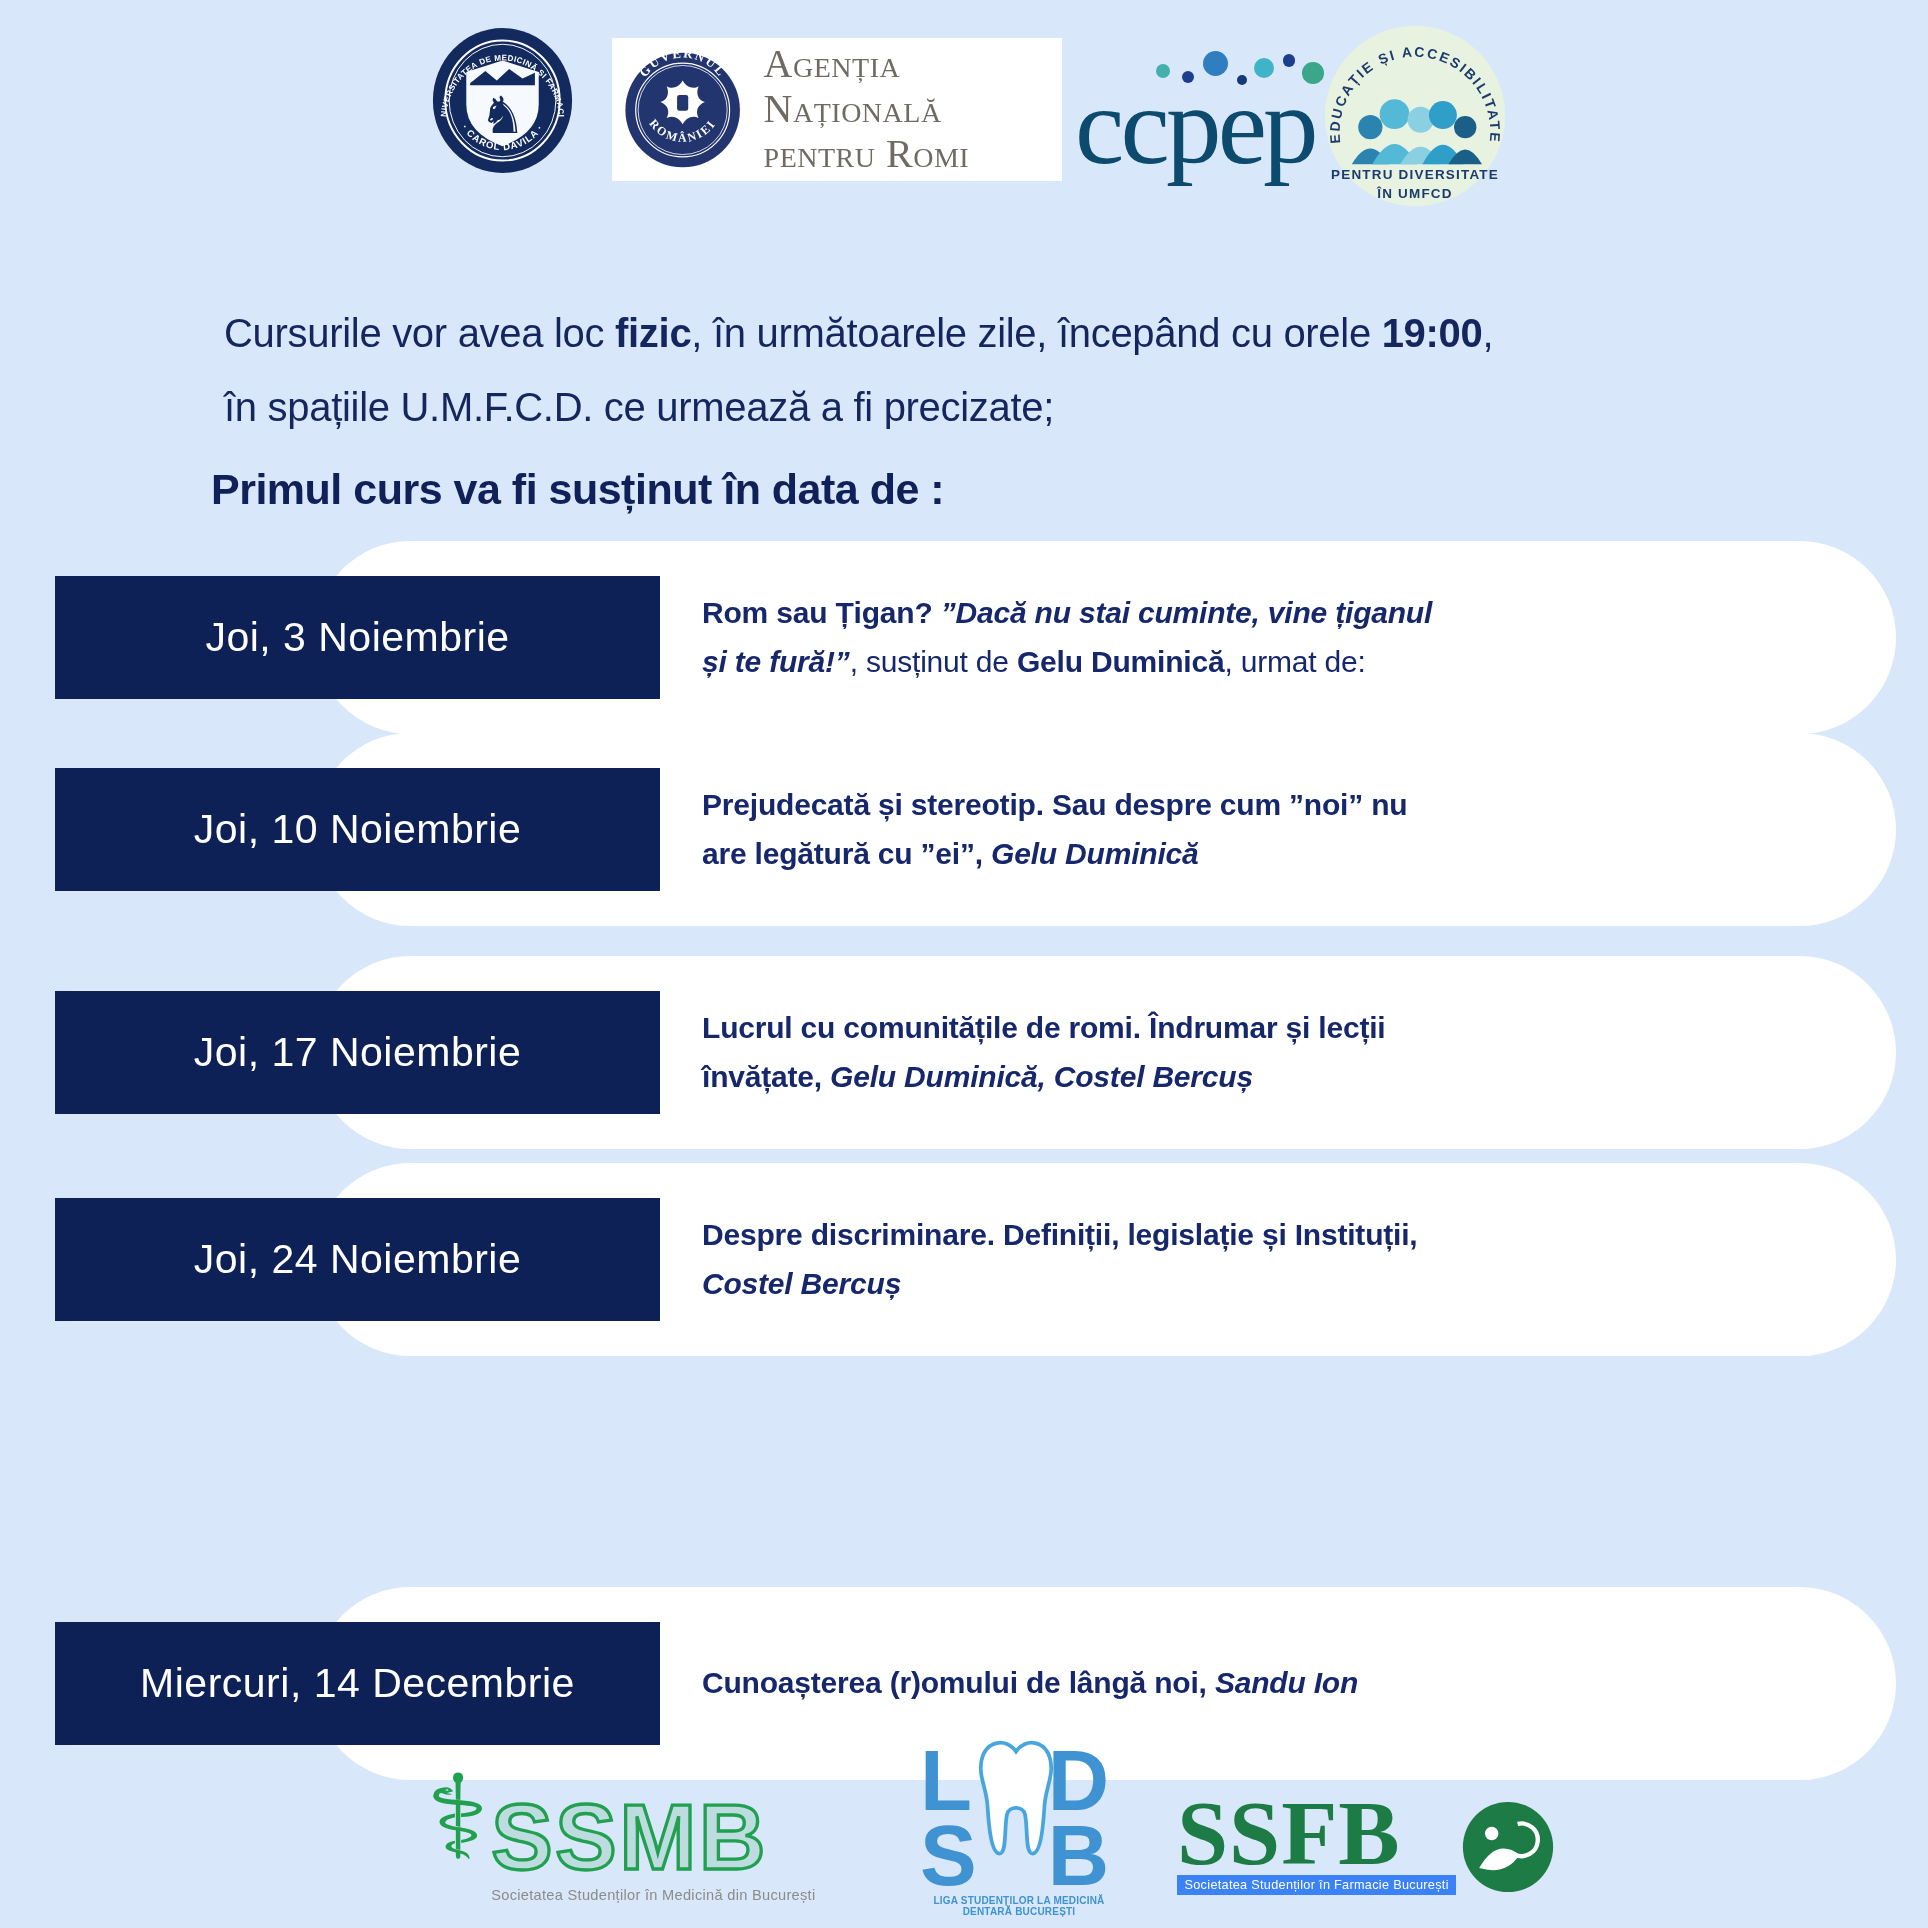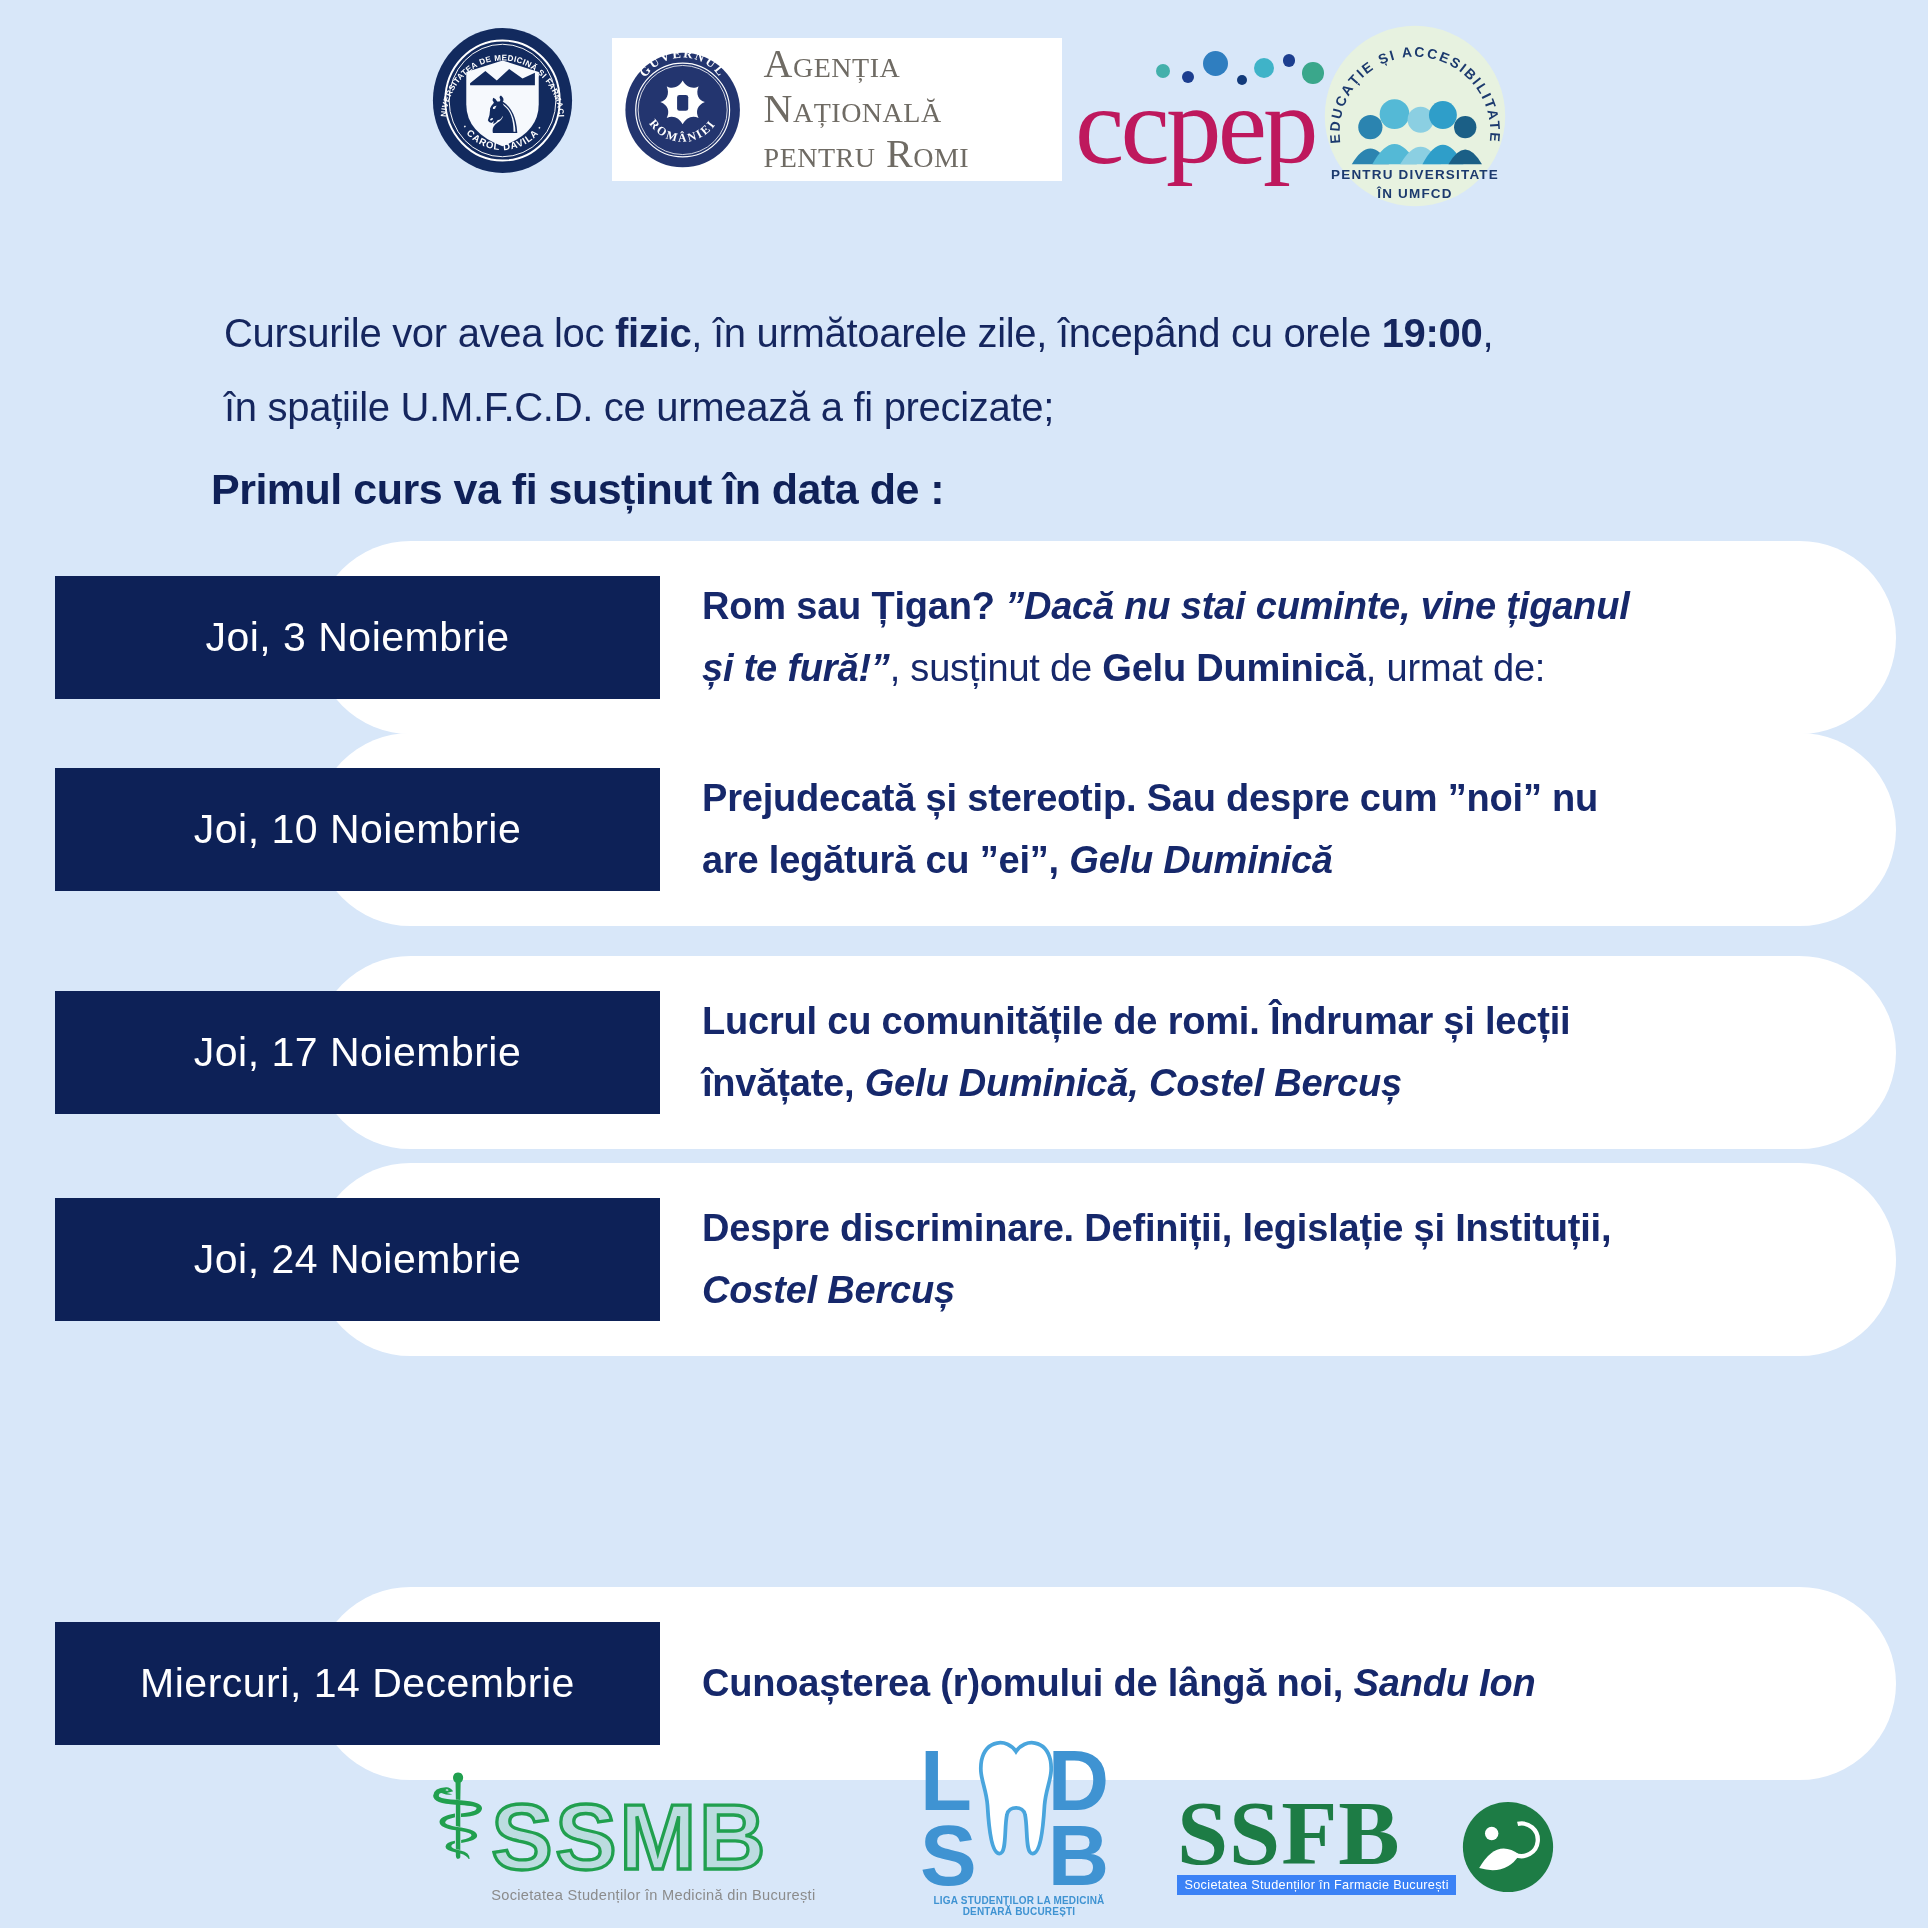--- a/index.html
+++ b/index.html
@@ -25,21 +25,21 @@
   .ccpep-dots .dot:nth-child(1){left:81px; top:19px;width:14px;height:14px;}
   .ccpep-dots .dot:nth-child(2){left:107px;top:26px;width:12.2px;height:12.2px;}
   .ccpep-dots .dot:nth-child(3){left:128px;top:5.6px; width:25.4px;height:25.4px;}
   .ccpep-dots .dot:nth-child(4){left:162px;top:30px;width:10.4px;height:10.4px;}
   .ccpep-dots .dot:nth-child(5){left:179px;top:13px;width:20px;height:20px;}
   .ccpep-dots .dot:nth-child(6){left:208px;top:9.4px;width:12.2px;height:12.2px;}
   .ccpep-dots .dot:nth-child(7){left:227px;top:17px;width:21.7px;height:21.7px;}
   .ccpep-word{
     position:absolute;left:0;top:24.5px;
     font-family:"Liberation Serif","DejaVu Serif",serif;
-    font-size:111px;line-height:1;color:#be185d;letter-spacing:-3.8px;
+    font-size:111px;line-height:1;color:#0c4a6e;letter-spacing:-3.8px;
   }
   .badge{position:absolute;left:1322px;top:22.6px;width:186px;height:186px;}
   
   .intro{
     position:absolute;left:224px;top:256px;width:1290px;
     font-size:40px;line-height:1.85;font-weight:500;color:#15265e;letter-spacing:-0.3px;
   }
   .intro b{font-weight:800;}
   .subheading{
     position:absolute;left:211px;top:465px;margin:0;
@@ -51,21 +51,21 @@
     position:absolute;inset:0;background:#ffffff;border-radius:97px;
   }
   .pill{
     position:absolute;left:-259px;top:35px;width:605px;height:123px;
     background:#0d2157;display:flex;align-items:center;justify-content:center;
     color:#ffffff;font-size:41px;font-weight:500;letter-spacing:0.5px;white-space:nowrap;
   }
   .desc{
     position:absolute;left:388px;right:36px;top:0;bottom:0;
     display:flex;align-items:center;
-    font-size:38px;line-height:1.62;color:#16286b;letter-spacing:-0.2px;
+    font-size:30px;line-height:1.62;color:#16286b;letter-spacing:-0.2px;
   }
   .sg.r{font-weight:500;}
   .sg.b{font-weight:800;}
   .sg.bi{font-weight:800;font-style:italic;}
   .row1{top:541px;}.row2{top:733px;}.row3{top:956px;}
   .row4{top:1163px;}.row5{top:1375px;}.row6{top:1587px;}
   
   .ssmb{position:absolute;left:426px;top:1759px;display:flex;align-items:flex-start;}
   .caduceus{
     font-family:"DejaVu Sans",sans-serif;font-size:117px;line-height:1;color:#21a04f;margin-right:1.9px;

